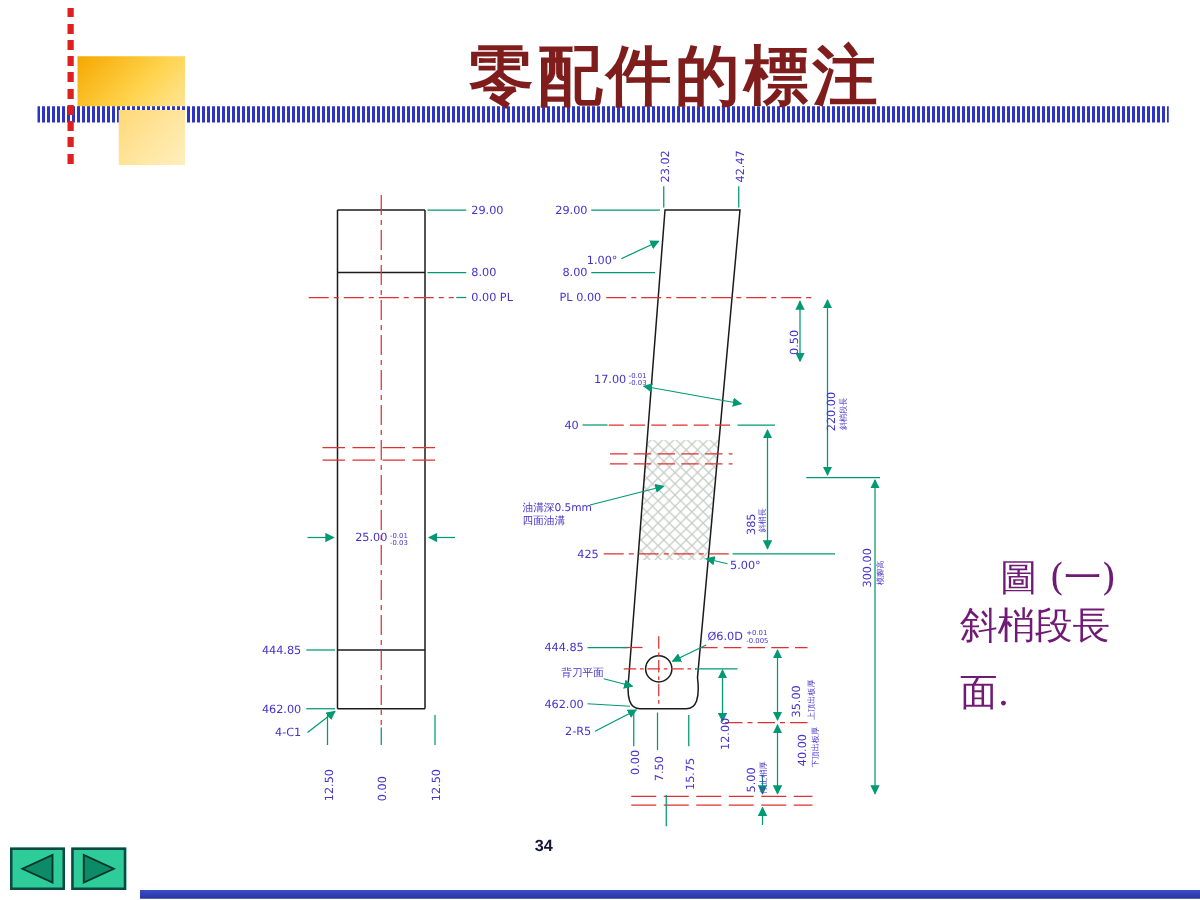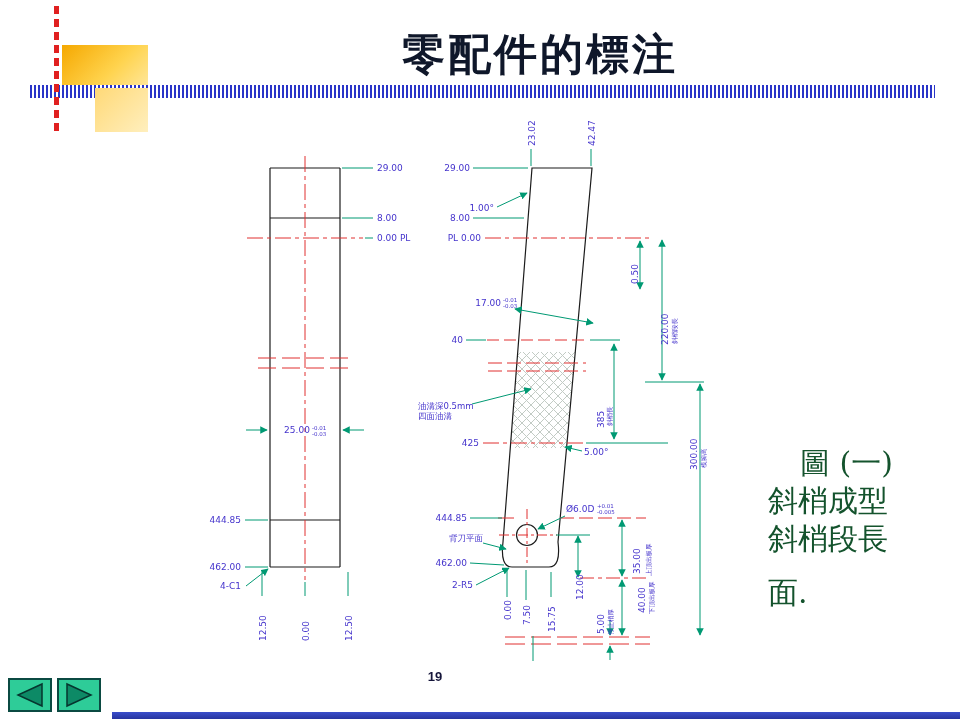--- a/index.html
+++ b/index.html
@@ -20,27 +20,27 @@
     position:absolute;left:95px;top:88px;width:53px;height:44px;z-index:4;
     background:linear-gradient(135deg,#ffd977 0%,#ffefbe 100%);
   }
   .blue-striped-bar{
     position:absolute;left:30px;top:85px;width:905px;height:13px;z-index:3;
     background:repeating-linear-gradient(90deg,#2a35c8 0 2px,#ffffff 2px 4px);
   }
   .slide-title{
     position:absolute;left:160px;top:26px;width:760px;text-align:center;z-index:5;
     font-family:"DejaVu Serif","Liberation Serif",serif;
-    font-size:43px;font-weight:bold;color:#0f172a;letter-spacing:3px;
+    font-size:52px;font-weight:bold;color:#7f1d1d;letter-spacing:3px;
   }
   
   .caption{
     position:absolute;left:768px;top:444px;width:175px;z-index:5;
     font-family:"DejaVu Serif","Liberation Serif",serif;
-    color:#14532d;font-size:30px;line-height:38px;
+    color:#701a75;font-size:30px;line-height:38px;
   }
   .caption .l1{padding-left:32px;}
   .caption .l4{margin-top:16px;}
   
   .page-number{
     position:absolute;left:420px;top:669px;width:30px;text-align:center;
     font-weight:bold;font-size:13px;color:#15153a;z-index:5;
   }
   .nav-button{
     position:absolute;top:678px;width:44px;height:34px;z-index:7;
@@ -208,26 +208,25 @@
   <text class="note" transform="translate(654,614) rotate(-90)">下頂出板厚</text>
   <text class="dim" transform="translate(604,634) rotate(-90)">5.00</text>
   <text class="note" transform="translate(613,635) rotate(-90)">停止梢厚</text>
   <text class="dim" transform="translate(511,620) rotate(-90)">0.00</text>
   <text class="dim" transform="translate(530,625) rotate(-90)">7.50</text>
   <text class="dim" transform="translate(555,632) rotate(-90)">15.75</text>
 </svg>
 
 <div class="caption">
   <div class="l1">圖 (一)</div>
-  <div class="l2">斜梢成型</div>
   <div class="l3">斜梢段長</div>
   <div class="l4">面.</div>
 </div>
 
-<div class="page-number">19</div>
+<div class="page-number">34</div>
 
 <div class="nav-button prev">
   <svg width="36" height="30" viewBox="0 0 36 30">
     <polygon points="30,4 30,26 6,15" fill="#0d8a66" stroke="#06352e" stroke-width="1.5"></polygon>
   </svg>
 </div>
 <div class="nav-button next">
   <svg width="36" height="30" viewBox="0 0 36 30">
     <polygon points="6,4 6,26 30,15" fill="#0d8a66" stroke="#06352e" stroke-width="1.5"></polygon>
   </svg>

